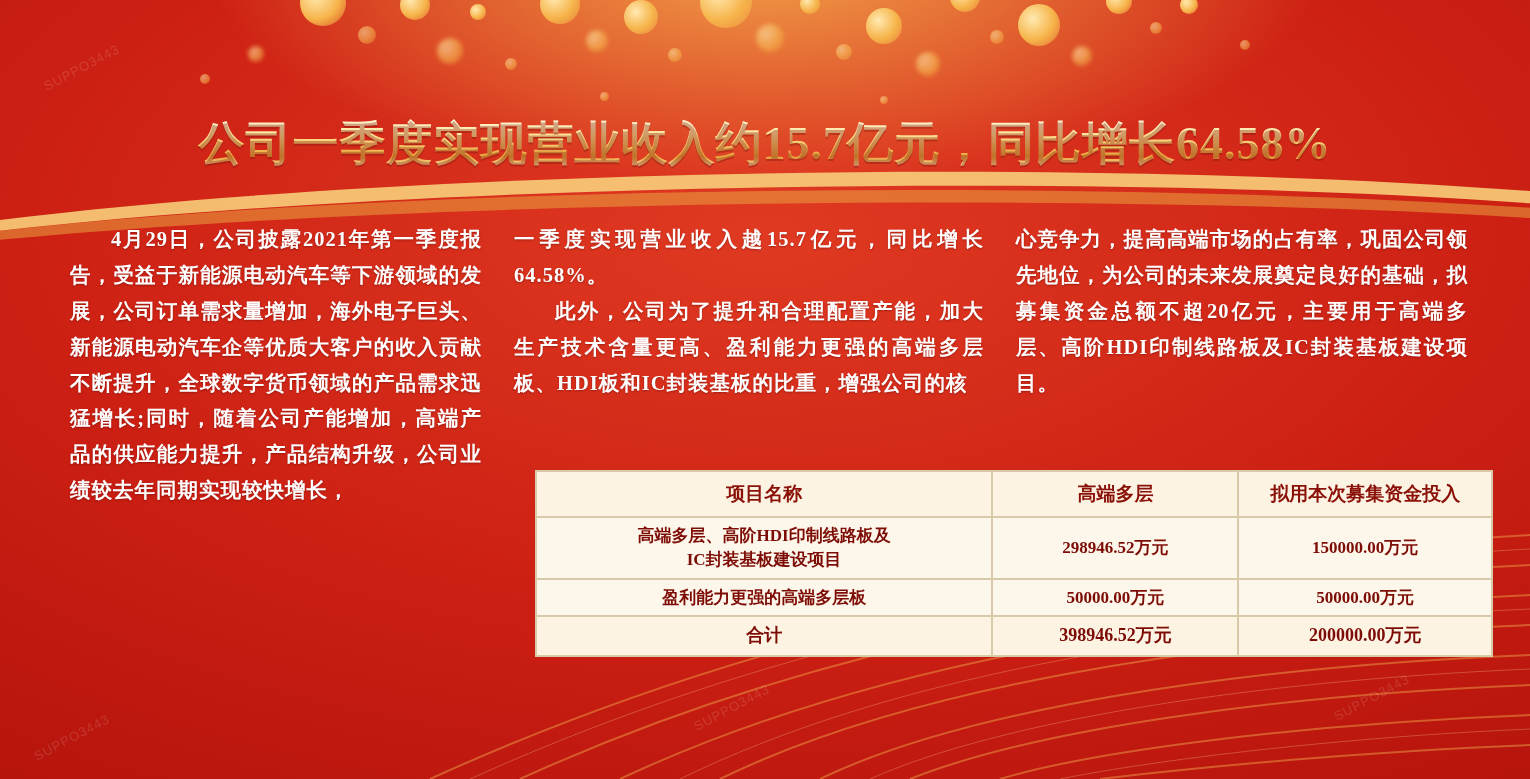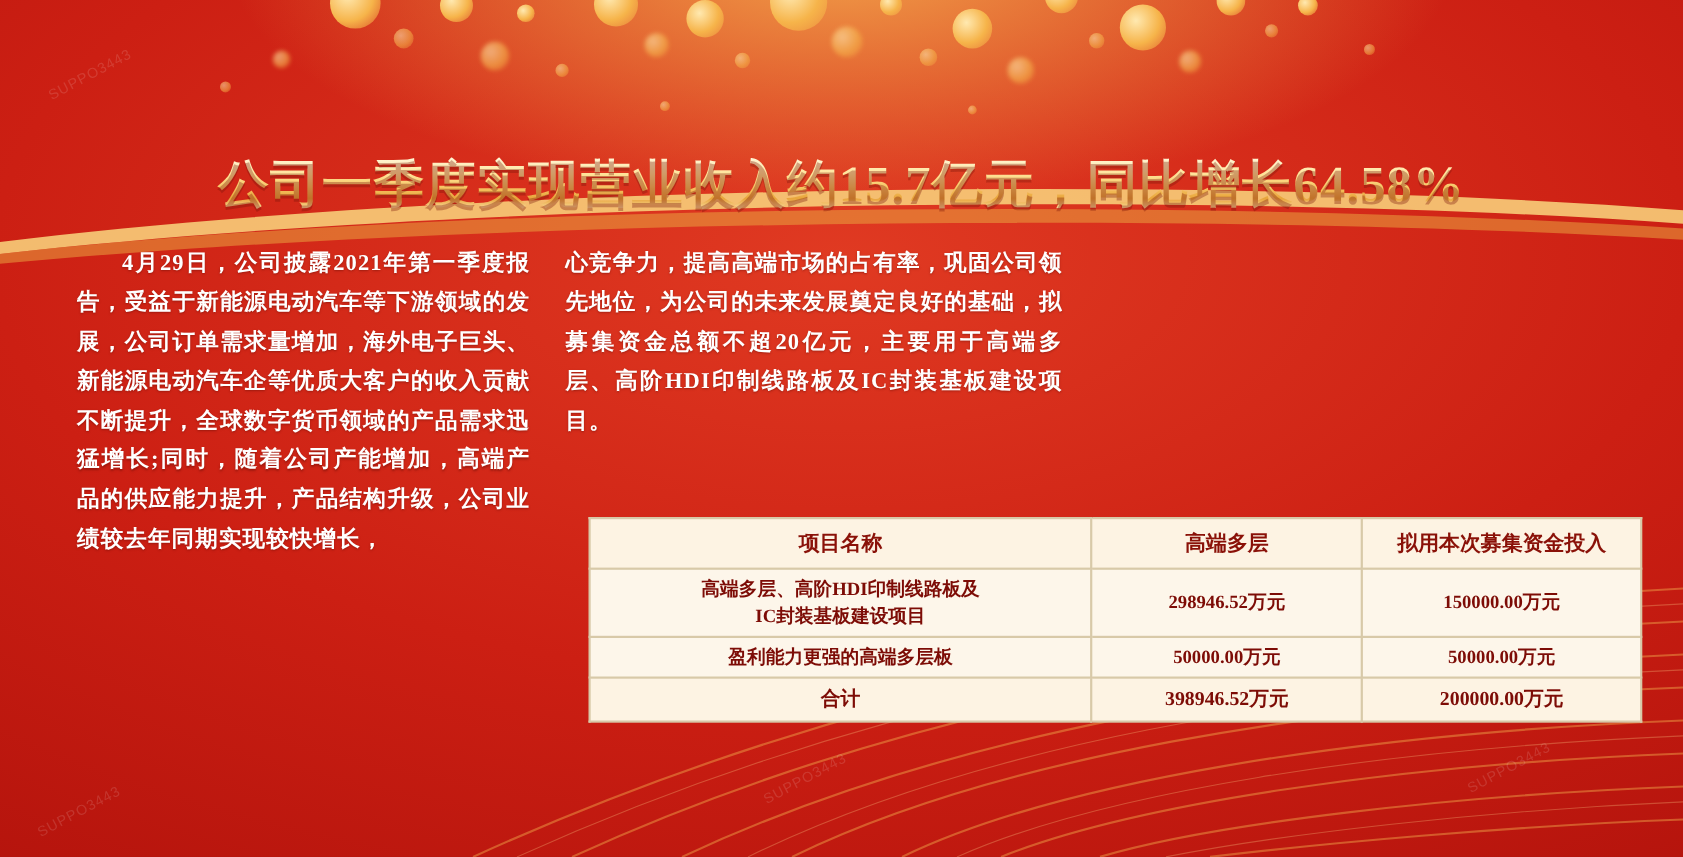--- a/index.html
+++ b/index.html
@@ -58,21 +58,21 @@
     letter-spacing: 1px;
     transform: rotate(-28deg);
     font-family: "Liberation Sans", sans-serif;
     pointer-events: none;
     white-space: nowrap;
   }
 
   
   .title {
     position: absolute;
-    top: 112px;
+    top: 88px;
     left: 0;
     right: 0;
     text-align: center;
     font-size: 46px;
     font-weight: bold;
     letter-spacing: 1px;
     line-height: 1.1;
     background: linear-gradient(180deg, #fff6d8 0%, #ffe49a 30%, #f6c463 55%, #e8a43a 75%, #ffeec0 100%);
     -webkit-background-clip: text;
     background-clip: text;
@@ -215,20 +215,24 @@
   <div class="wm" style="left:30px;top:730px;">SUPPO3443</div>
   <div class="wm" style="left:690px;top:700px;">SUPPO3443</div>
   <div class="wm" style="left:1330px;top:690px;">SUPPO3443</div>
 
   <h1 class="title">公司一季度实现营业收入约15.7亿元，同比增长64.58%</h1>
 
   <div class="columns">
     <div class="col col-1">
       <p class="indent">4月29日，公司披露2021年第一季度报告，受益于新能源电动汽车等下游领域的发展，公司订单需求量增加，海外电子巨头、新能源电动汽车企等优质大客户的收入贡献不断提升，全球数字货币领域的产品需求迅猛增长;同时，随着公司产能增加，高端产品的供应能力提升，产品结构升级，公司业绩较去年同期实现较快增长，</p>
     </div>
+    <div class="col col-2">
+      <p>一季度实现营业收入越15.7亿元，同比增长64.58%。</p>
+      <p class="indent">此外，公司为了提升和合理配置产能，加大生产技术含量更高、盈利能力更强的高端多层板、HDI板和IC封装基板的比重，增强公司的核</p>
+    </div>
     <div class="col col-3">
       <p>心竞争力，提高高端市场的占有率，巩固公司领先地位，为公司的未来发展奠定良好的基础，拟募集资金总额不超20亿元，主要用于高端多层、高阶HDI印制线路板及IC封装基板建设项目。</p>
     </div>
   </div>
 
   <div class="table-wrap">
     <table class="fundtable">
       <thead>
         <tr>
           <th class="cell-name">项目名称</th>

